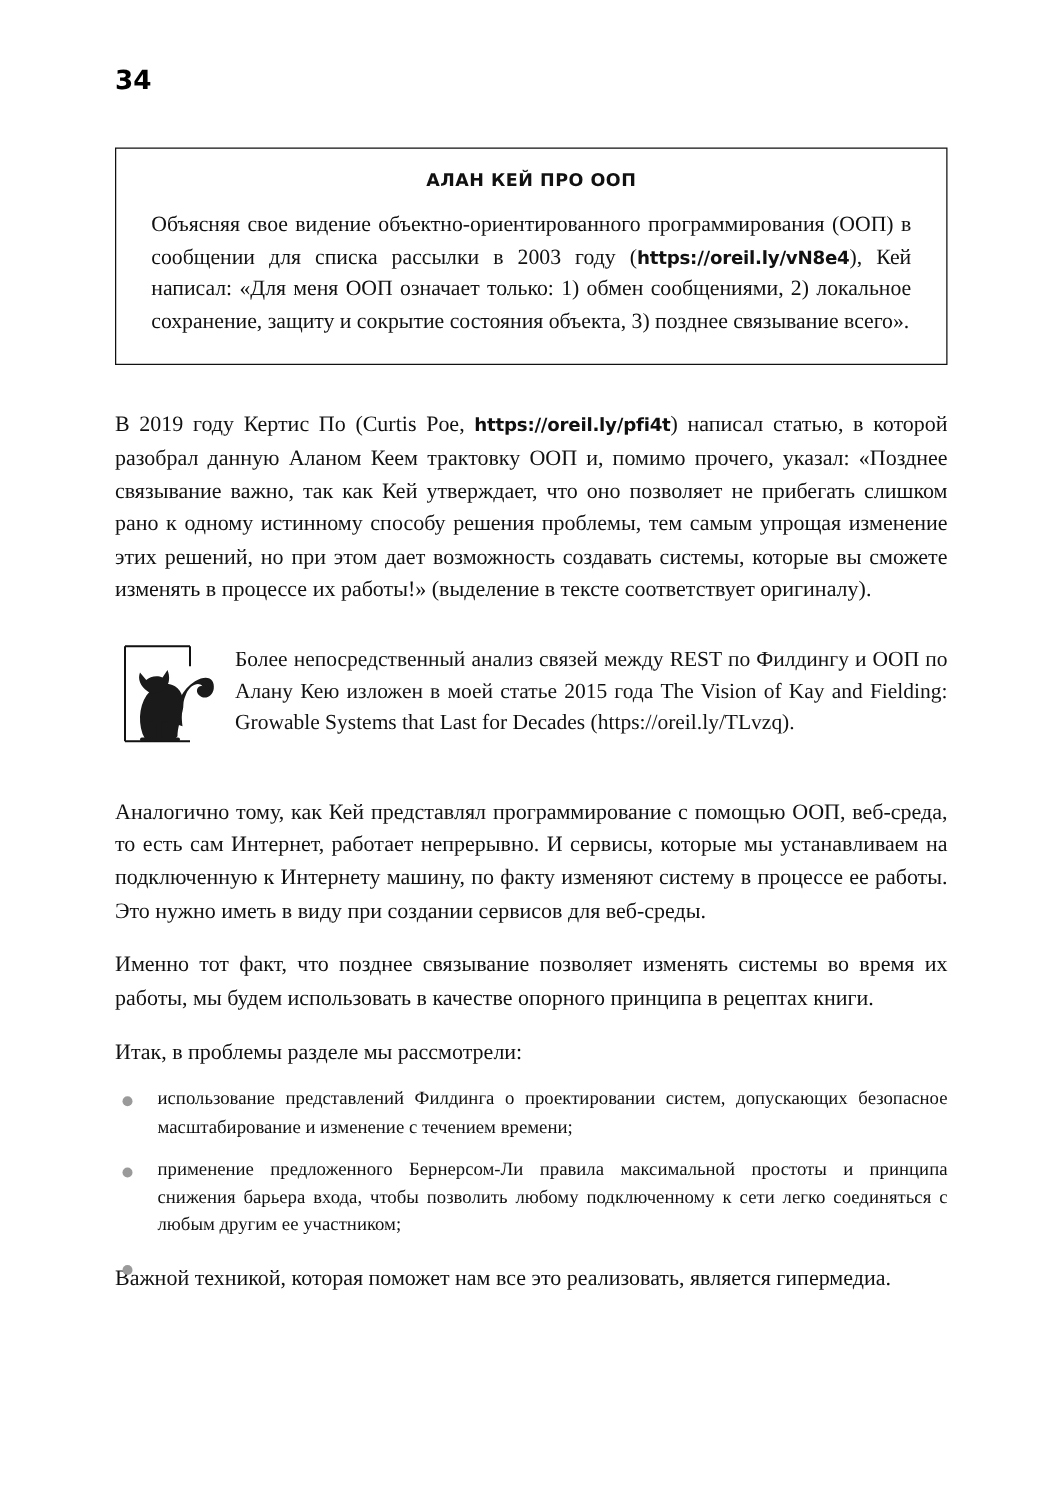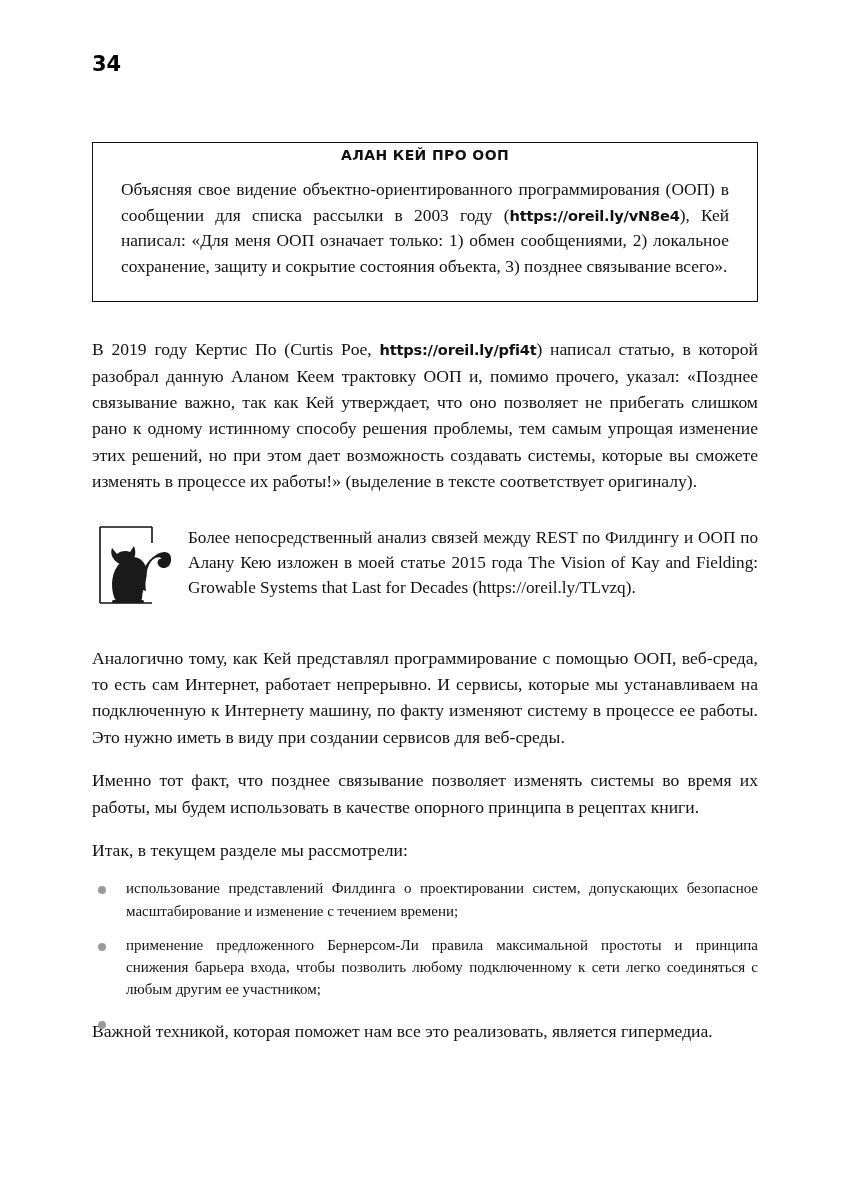--- a/index.html
+++ b/index.html
@@ -27,39 +27,39 @@
     left: 92px;
     top: 52px;
     width: 666px;
   }
 
   
   .runhead {
     display: flex;
     align-items: baseline;
     gap: 20px;
-    margin-bottom: 66px;
+    margin-bottom: 42px;
   }
   .folio {
     font-family: "DejaVu Sans", sans-serif;
     font-weight: bold;
     font-size: 21px;
     color: #000;
     letter-spacing: 0px;
   }
   .runhead-title {
     font-family: "DejaVu Sans", sans-serif;
     font-size: 13.5px;
     color: #1a1a1a;
   }
 
   
   .box {
     border: 1.4px solid #111;
-    padding: 4px 28px 22px 28px;
+    padding: 18px 28px 22px 28px;
     margin: 0 0 34px 0;
   }
   .box-title {
     font-family: "DejaVu Sans", sans-serif;
     font-weight: bold;
     font-size: 14px;
     text-align: center;
     letter-spacing: 0.4px;
     margin-bottom: 14px;
   }
@@ -183,21 +183,21 @@
         <span>Более непосредственный анализ связей между REST по Филдингу и ООП по Алану Кею изложен в моей статье 2015 года </span><span class="i">The Vision of Kay and Fielding: Growable Systems that Last for Decades</span><span> (https://oreil.ly/TLvzq).</span>
       </div>
     </div>
 
     <p class="body">
       <span>Аналогично тому, как Кей представлял программирование с помощью ООП, веб-среда, то есть сам Интернет, </span><span class="i">работает непрерывно</span><span>. И сервисы, которые мы устанавливаем на подключенную к Интернету машину, по факту изменяют систему в процессе ее работы. Это нужно иметь в виду при создании сервисов для веб-среды.</span>
     </p>
 
     <p class="body">Именно тот факт, что позднее связывание позволяет изменять системы во время их работы, мы будем использовать в качестве опорного принципа в рецептах книги.</p>
 
-    <p class="body tight">Итак, в текущем разделе мы рассмотрели:</p>
+    <p class="body tight">Итак, в проблемы разделе мы рассмотрели:</p>
 
     <ul class="bullets">
       <li>
         <span class="dot"></span>
         <span>использование представлений Филдинга о проектировании систем, допускающих безопасное масштабирование и изменение с течением времени;</span>
       </li>
       <li>
         <span class="dot"></span>
         <span>применение предложенного Бернерсом-Ли правила максимальной простоты и принципа снижения барьера входа, чтобы позволить любому подключенному к сети легко соединяться с любым другим ее участником;</span>
       </li>

